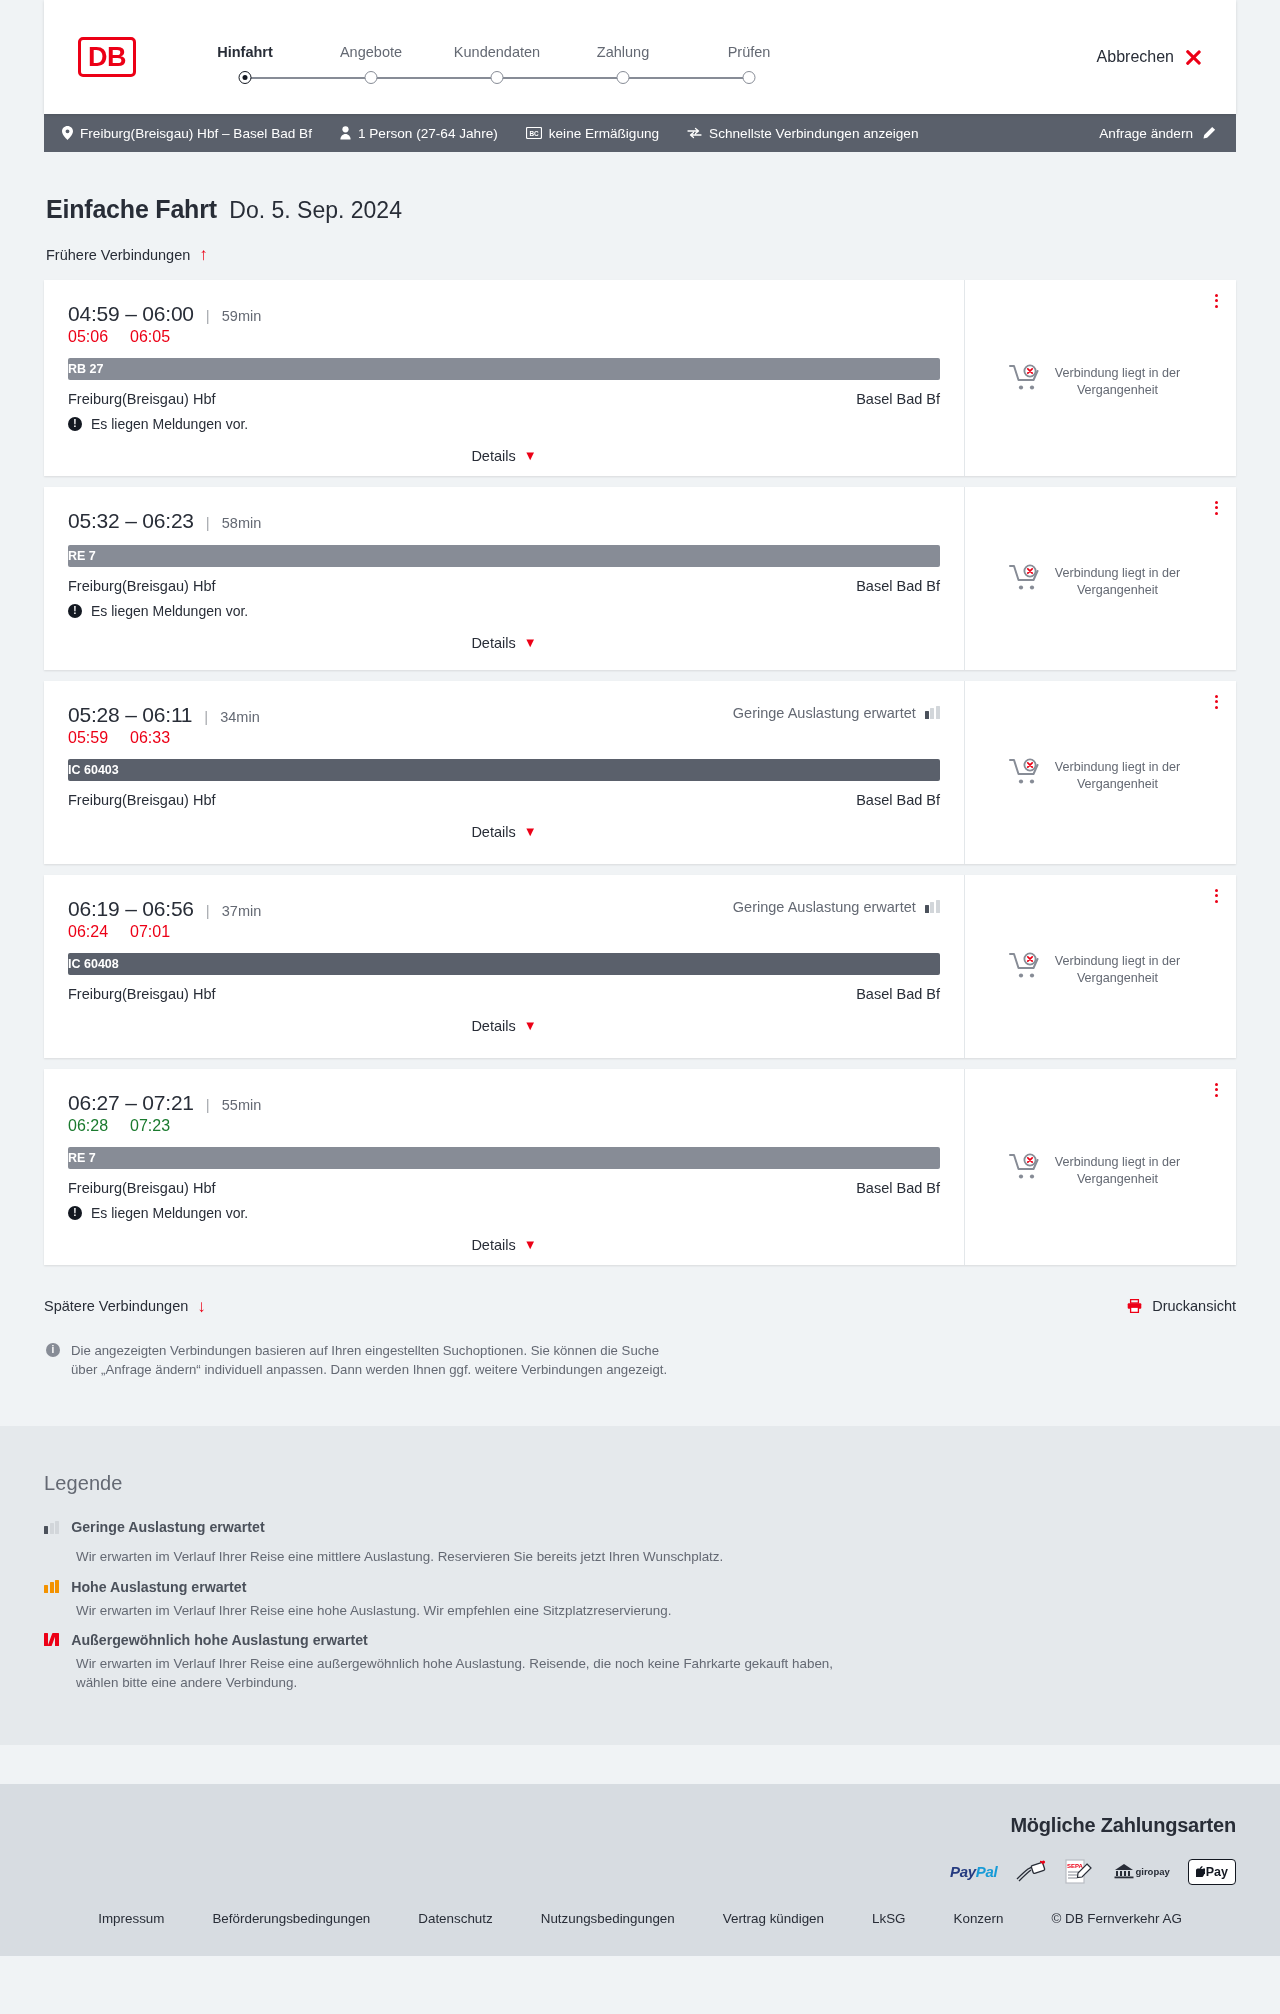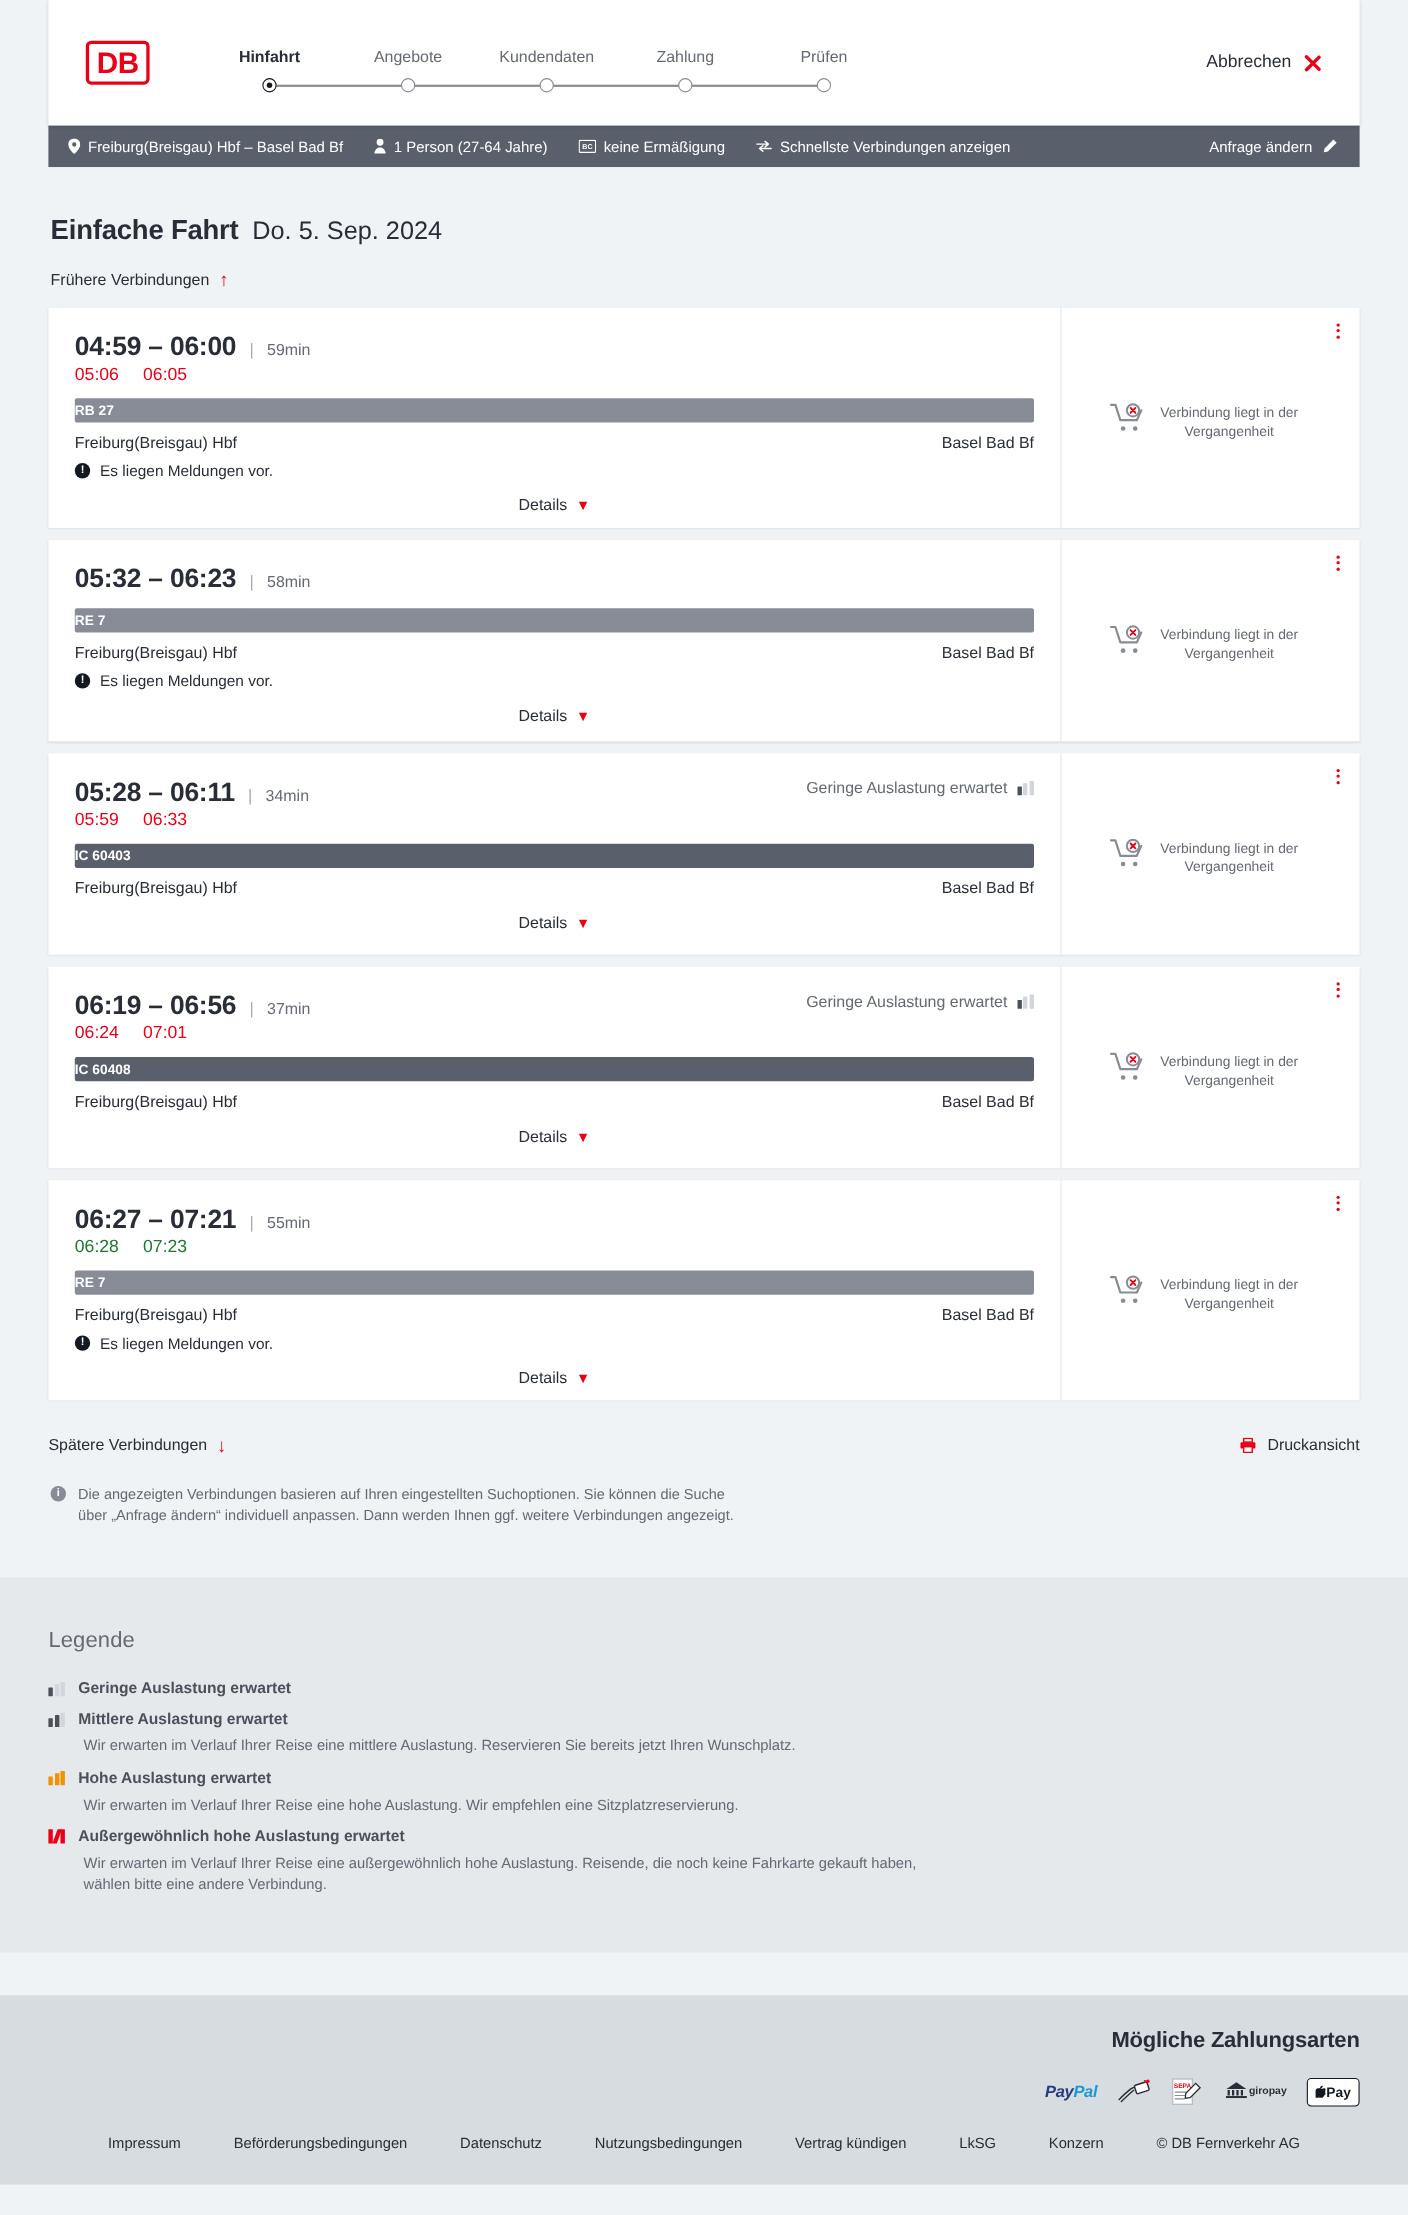--- a/index.html
+++ b/index.html
@@ -109,21 +109,21 @@
     margin-bottom: 11px;
     min-height: 183px;
   }
   .card .left {
     flex: 0 0 921px;
     padding: 22px 24px 12px 24px;
     border-right: 1px solid #e3e7ea;
     position: relative;
   }
   .timerow { display: flex; align-items: baseline; gap: 10px; }
-  .times { font-size: 24px; font-weight: 700; letter-spacing: -.2px; }
+  .times { font-size: 21px; font-weight: 400; letter-spacing: -.2px; }
   .pipe { color: #a6a9ae; font-size: 15px; padding: 0 2px;}
   .dur { font-size: 14.5px; color: #646973; }
   .util {
     position: absolute; right: 24px; top: 24px;
     display: flex; align-items: center; gap: 9px;
     font-size: 14.5px; color: #646973;
   }
   .realrow { margin-top: 2px; display: flex; gap: 22px; font-size: 16px; }
   .rt-red { color: #ec0016; }
   .rt-green { color: #1a7a2e; }
@@ -534,28 +534,20 @@
         <div class="legtitle">
           <span class="ubars">
             <span style="height:8px;background:#4b515b"></span>
             <span style="height:11px;background:#d2d6da"></span>
             <span style="height:13px;background:#d2d6da"></span>
           </span>
           <span>Geringe Auslastung erwartet</span>
         </div>
       </div>
       <div class="legitem">
-        <div class="legtitle">
-          <span class="ubars">
-            <span style="height:8px;background:#4b515b"></span>
-            <span style="height:11px;background:#4b515b"></span>
-            <span style="height:13px;background:#d2d6da"></span>
-          </span>
-          <span>Mittlere Auslastung erwartet</span>
-        </div>
         <div class="legdesc">Wir erwarten im Verlauf Ihrer Reise eine mittlere Auslastung. Reservieren Sie bereits jetzt Ihren Wunschplatz.</div>
       </div>
       <div class="legitem">
         <div class="legtitle">
           <span class="ubars">
             <span style="height:8px;background:#f39200"></span>
             <span style="height:11px;background:#f39200"></span>
             <span style="height:13px;background:#f39200"></span>
           </span>
           <span>Hohe Auslastung erwartet</span>

